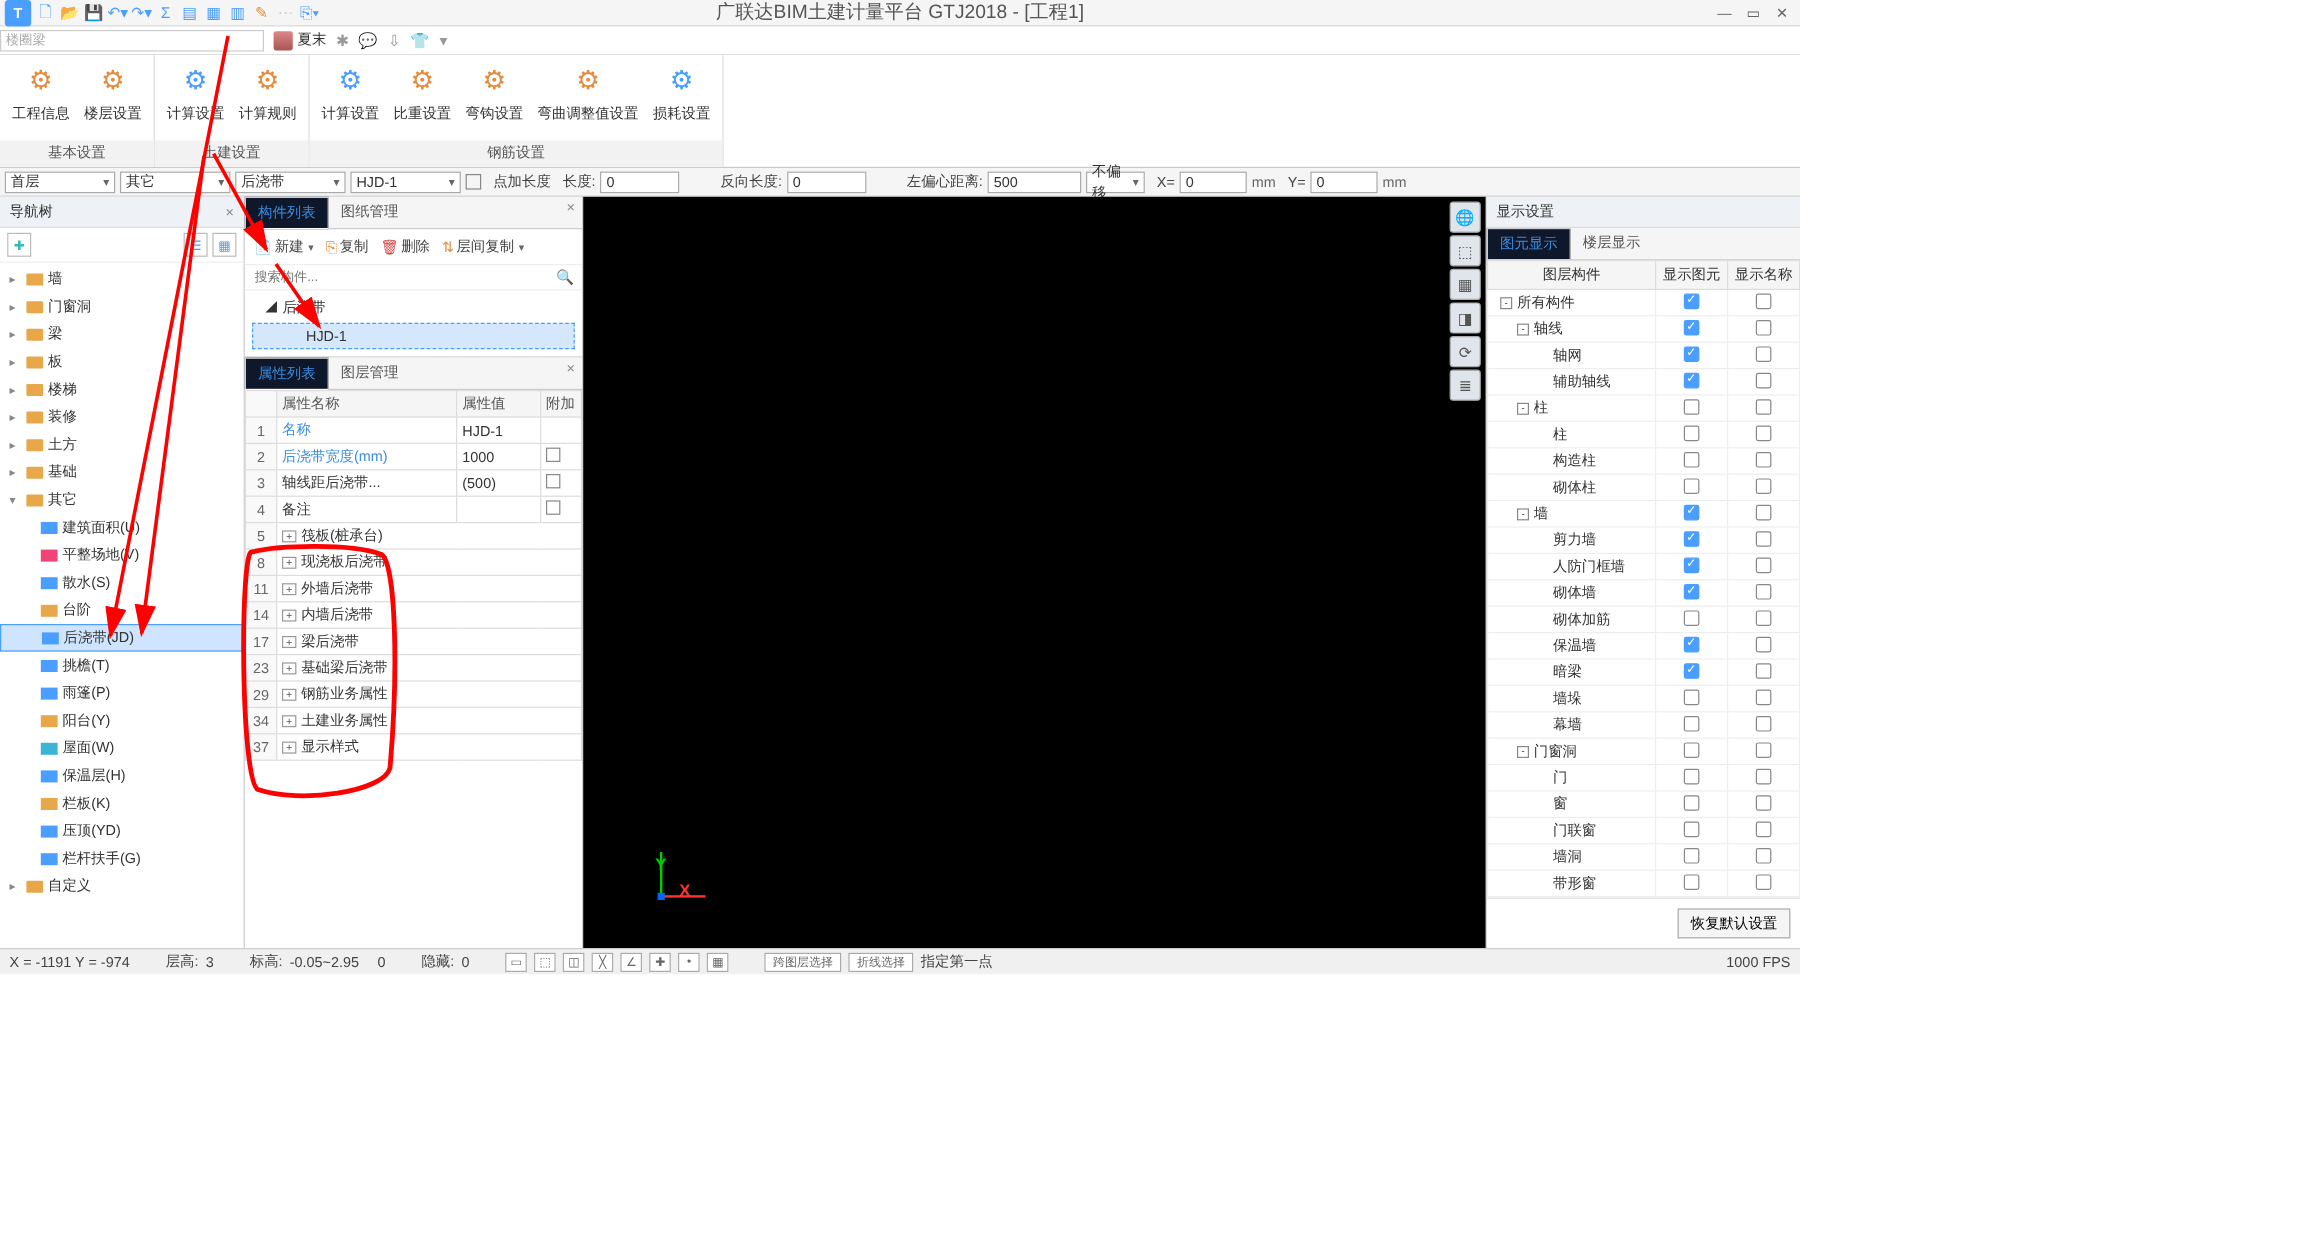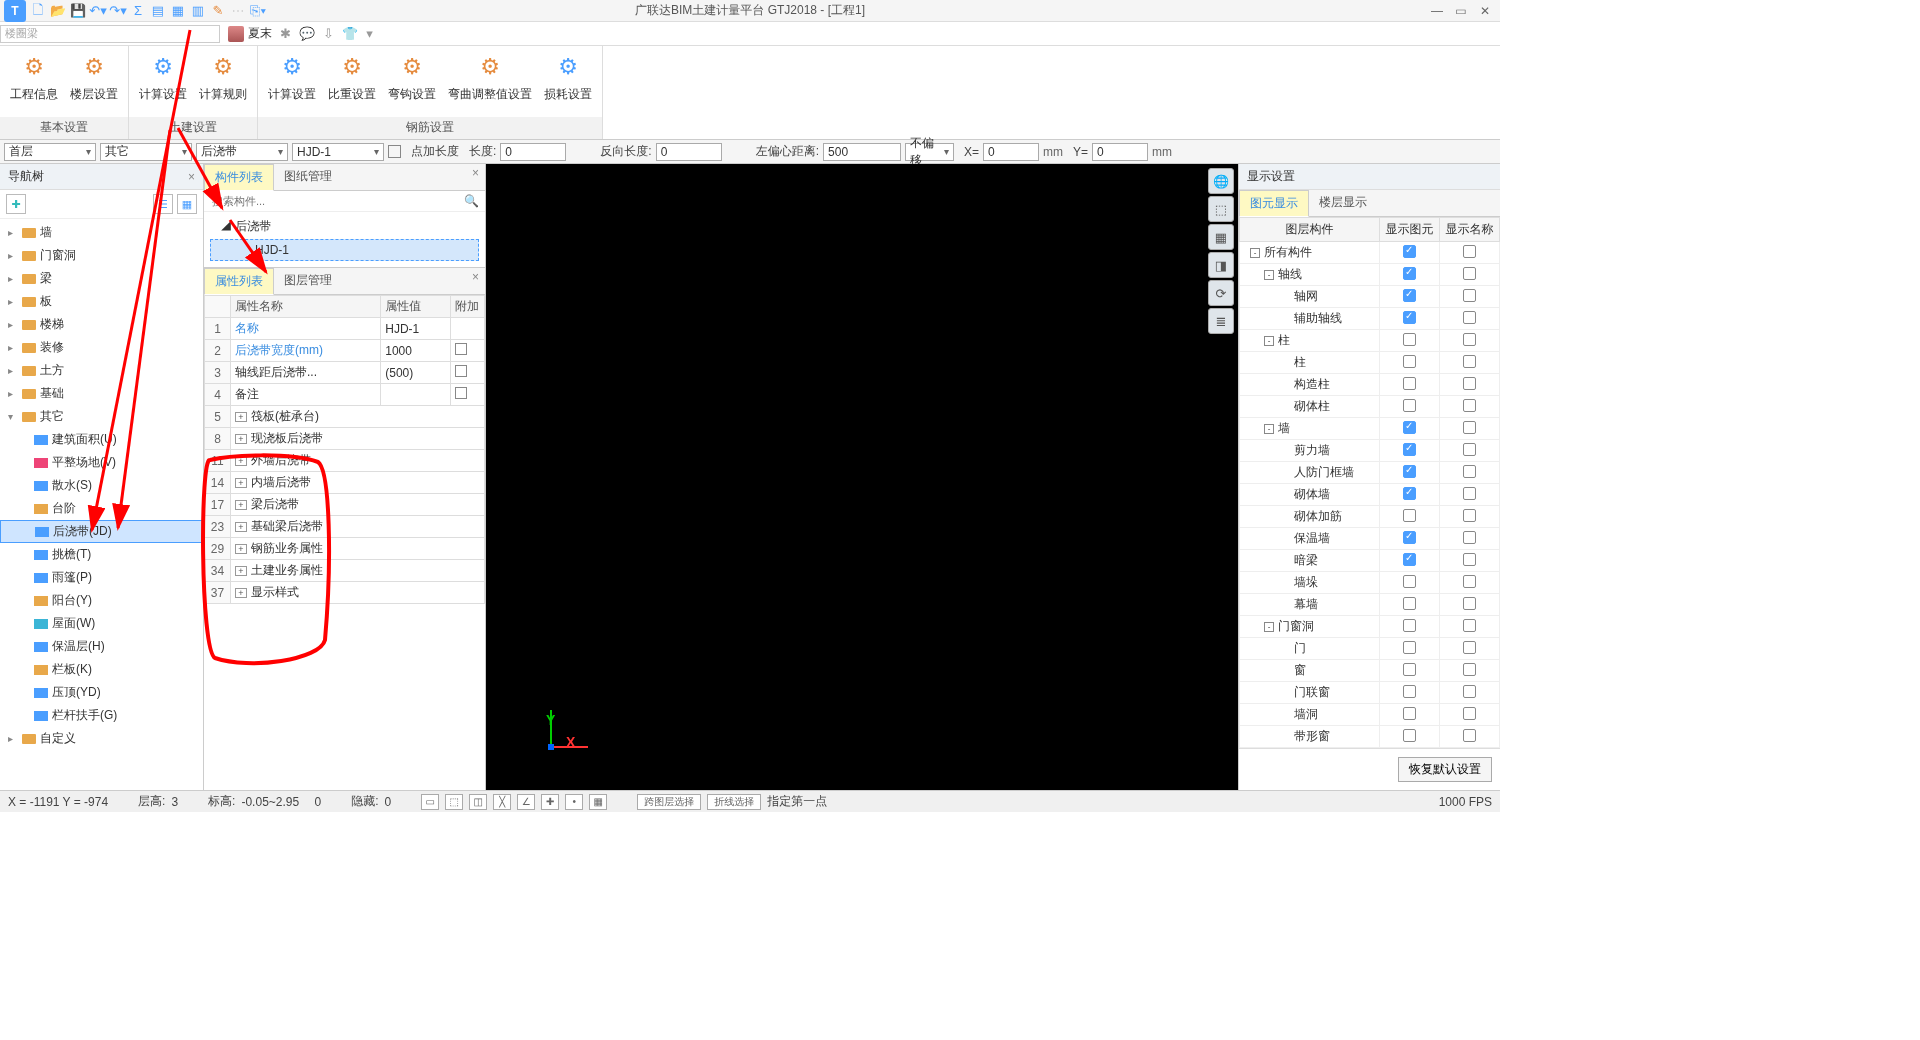--- a/index.html
+++ b/index.html
@@ -3,21 +3,21 @@
 <meta charset="utf-8">
 <style>
   * { box-sizing: border-box; margin: 0; padding: 0; font-family: "Microsoft YaHei", Arial, sans-serif; }
   body { background: #fff; font-size: 12px; color: #333; overflow: hidden; width: 1500px; height: 812px; position: relative; }
   
   
   .titlebar { height: 22px; background: #f5f5f5; display: flex; align-items: center; position: relative; border-bottom: 1px solid #ddd; }
   .titlebar-left { display: flex; align-items: center; gap: 4px; padding-left: 4px; }
   .app-icon { width: 22px; height: 22px; background: #4a9eff; color: #fff; display: flex; align-items: center; justify-content: center; font-weight: bold; border-radius: 3px; }
   .qat-icon { width: 16px; height: 16px; display: inline-flex; align-items: center; justify-content: center; color: #4a9eff; font-size: 13px; cursor: pointer; }
-  .titlebar-center { position: absolute; left: 50%; transform: translateX(-50%); color: #555; font-size: 12px; }
+  .titlebar-center { position: absolute; left: 50%; transform: translateX(-50%); color: #555; font-size: 16px; }
   .titlebar-right { margin-left: auto; display: flex; gap: 10px; padding-right: 8px; }
   .win-btn { width: 14px; text-align: center; color: #666; cursor: pointer; }
   
   
   .menutabs { height: 24px; background: #fff; display: flex; align-items: center; border-bottom: 1px solid #ddd; justify-content: space-between; }
   .menutabs-left { display: flex; align-items: center; }
   .menutab { padding: 4px 12px; cursor: pointer; color: #333; font-size: 13px; }
   .menutab.active { background: #4a9eff; color: #fff; }
   .menutabs-right { display: flex; align-items: center; gap: 8px; padding-right: 10px; }
   .search-box { width: 220px; height: 18px; border: 1px solid #ccc; padding: 0 4px; color: #aaa; font-size: 11px; }
@@ -58,21 +58,21 @@
   .tree-item .tico { width: 14px; height: 10px; background: #e8a84a; border-radius: 1px; }
   .tree-item.level1 { padding-left: 8px; font-weight: normal; }
   .tree-item.level2 { padding-left: 34px; }
   .tree-item.selected { background: #cfe5ff; border: 1px solid #4a9eff; padding-top: 2px; padding-bottom: 2px; }
   .tree-item .sico { width: 14px; height: 12px; display: inline-block; }
   
   
   .comppanel { width: 282px; border-right: 1px solid #ccc; display: flex; flex-direction: column; }
   .subtabs { display: flex; background: #f5f5f5; border-bottom: 1px solid #ccc; }
   .subtab { padding: 4px 10px; cursor: pointer; color: #555; font-size: 12px; }
-  .subtab.active { background: #fef9c3; border: 1px solid #ccc; border-bottom: 1px solid #fff; color: #3a8de0; margin-bottom: -1px; }
+  .subtab.active { background: #0f172a; border: 1px solid #ccc; border-bottom: 1px solid #fff; color: #3a8de0; margin-bottom: -1px; }
   .comp-toolbar { display: flex; align-items: center; gap: 2px; padding: 4px 4px; border-bottom: 1px solid #eee; }
   .ctb-btn { display: flex; align-items: center; gap: 2px; padding: 2px 4px; cursor: pointer; color: #444; font-size: 12px; }
   .ctb-btn .cico { color: #e58b3e; font-size: 12px; }
   .ctb-btn.dd::after { content: "▾"; font-size: 9px; color: #666; margin-left: 2px; }
   .comp-search { display: flex; align-items: center; padding: 2px 6px; border-bottom: 1px solid #eee; }
   .comp-search input { flex: 1; border: none; outline: none; font-size: 11px; color: #999; padding: 2px; }
   .comp-search .sicon { color: #999; }
   .comp-tree { padding: 4px 0; font-size: 12px; }
   .comp-tree .croot { padding: 2px 16px; }
   .comp-tree .cleaf { padding: 3px 8px 3px 44px; margin: 2px 6px; }
@@ -358,20 +358,38 @@
         </div>
       </div>
   </div>
 
   <div class="comppanel">
     <div style="display:flex;flex-direction:column;flex:0 0 auto;position:relative">
       <div class="subtabs">
         <div class="subtab active">构件列表</div>
         <div class="subtab">图纸管理</div>
         <span style="margin-left:auto;padding:2px 6px;color:#888;cursor:pointer">×</span>
+      </div>
+      <div class="comp-toolbar">
+        <div class="ctb-btn dd">
+            <span class="cico">📄</span>
+            <span>新建</span>
+          </div>
+        <div class="ctb-btn">
+            <span class="cico">⎘</span>
+            <span>复制</span>
+          </div>
+        <div class="ctb-btn">
+            <span class="cico" style="color:#d44">🗑</span>
+            <span>删除</span>
+          </div>
+        <div class="ctb-btn dd">
+            <span class="cico">⇅</span>
+            <span>层间复制</span>
+          </div>
       </div>
       <div class="comp-search">
         <input placeholder="搜索构件..." style="">
         <span class="sicon">🔍</span>
       </div>
       <div class="comp-tree">
         <div class="croot">◢ <span>后浇带</span></div>
         <div class="cleaf sel">HJD-1</div>
       </div>
     </div>

